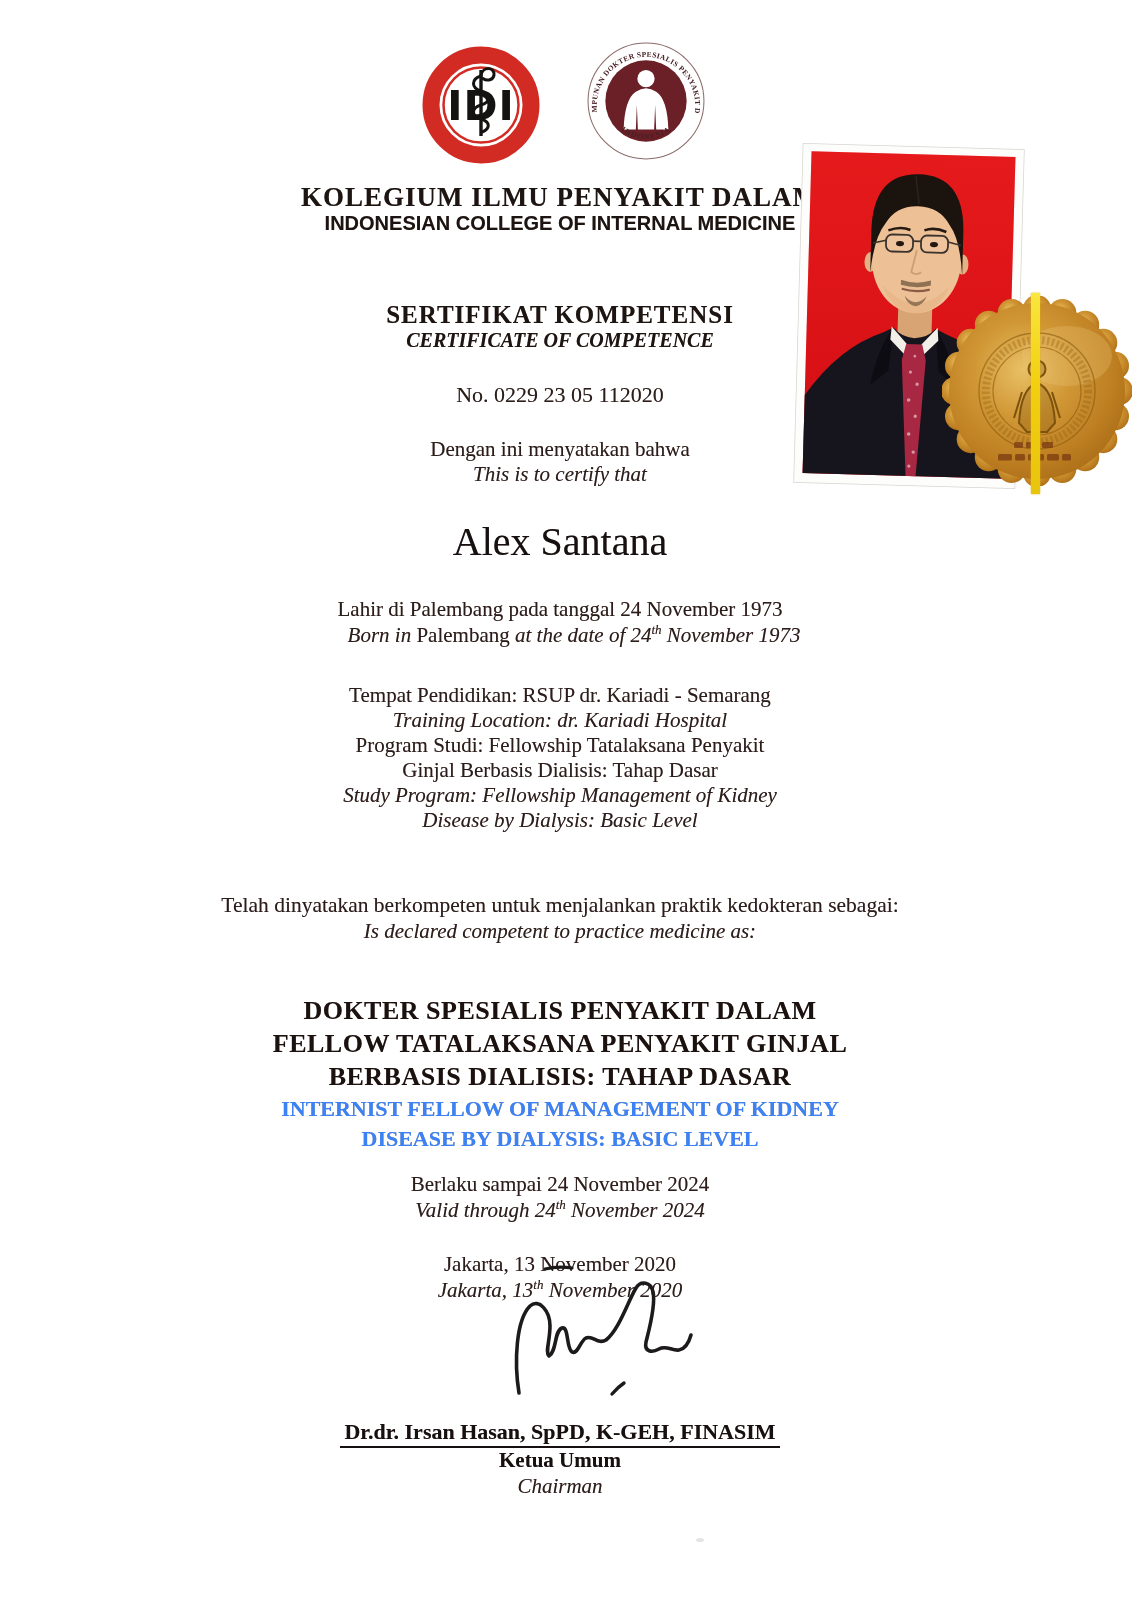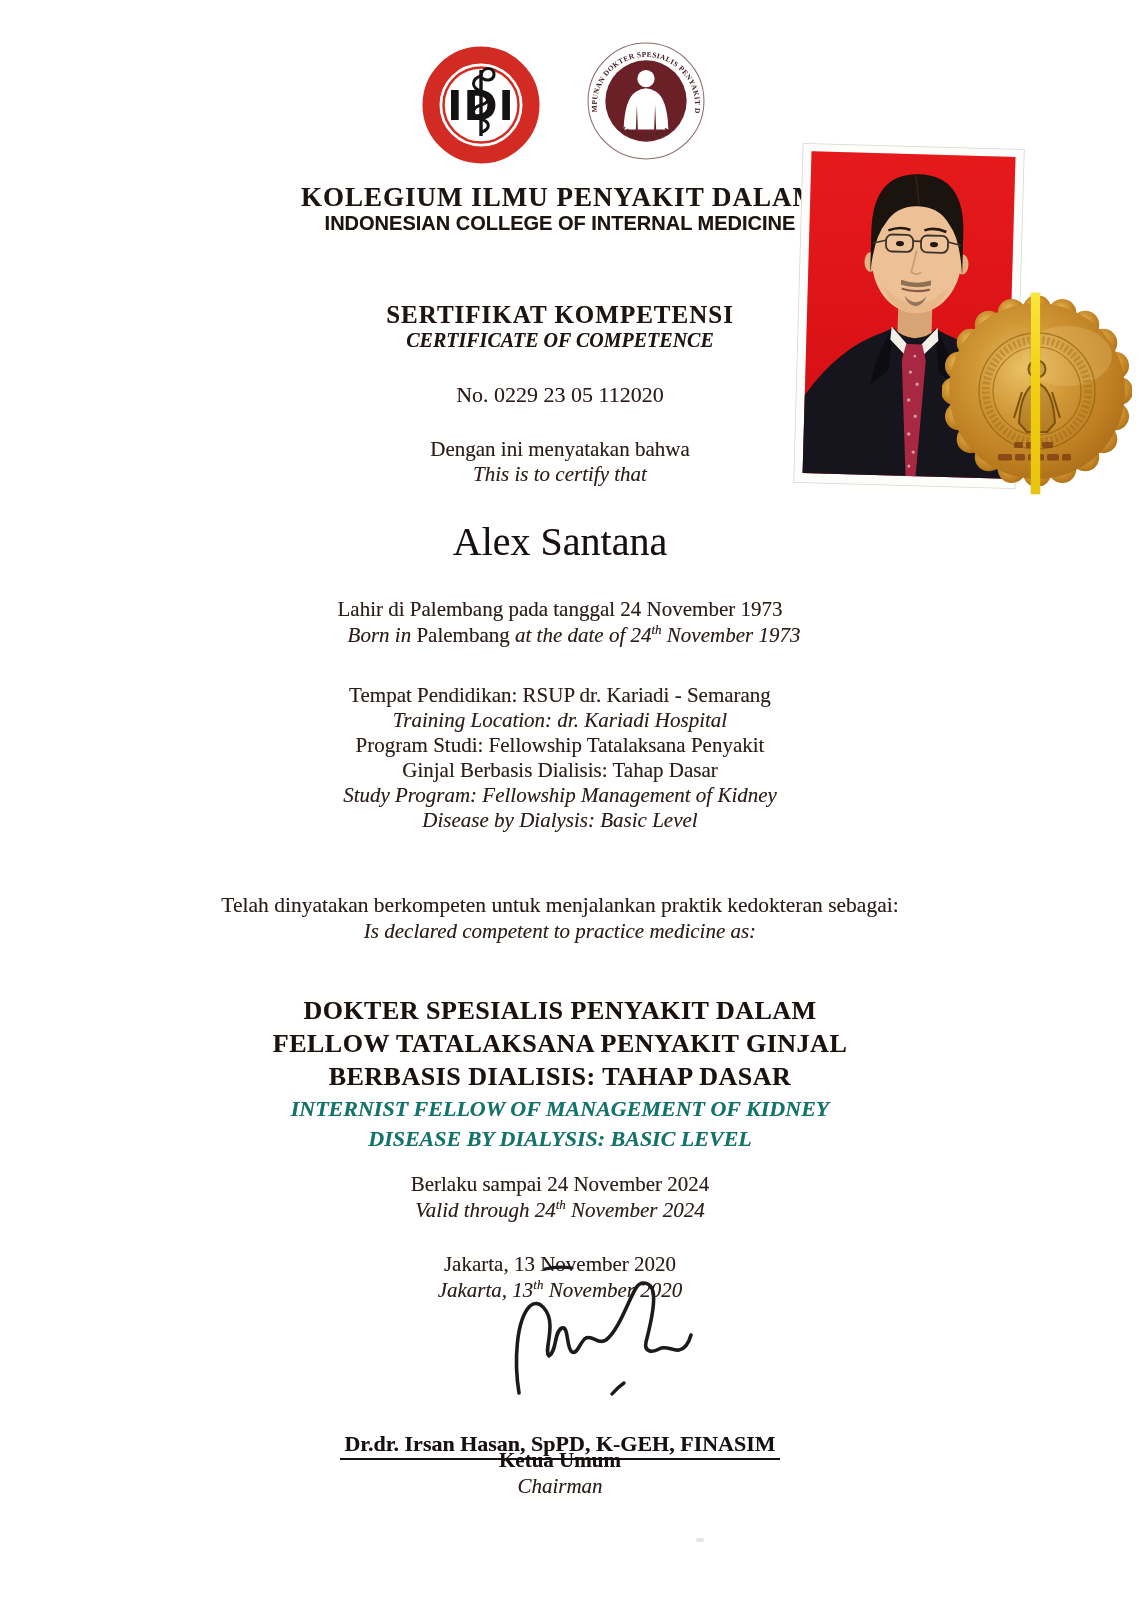--- a/index.html
+++ b/index.html
@@ -33,27 +33,27 @@
   .edu1{top:683px;font-size:21px;}
   .edu2{top:708px;font-size:21px;font-style:italic;}
   .edu3{top:733px;font-size:21px;}
   .edu4{top:758px;font-size:21px;}
   .edu5{top:783px;font-size:21px;font-style:italic;}
   .edu6{top:808px;font-size:21px;font-style:italic;}
   .intro-id{top:893px;font-size:21.5px;}
   .intro-en{top:919px;font-size:21px;font-style:italic;}
   .ttl1{top:996px;}  .ttl2{top:1029px;}  .ttl3{top:1062px;}
   .ttl-id{font-size:26px;font-weight:bold;letter-spacing:0.5px;color:#1b1210;}
-  .ttl-en{font-size:22px;font-weight:bold;font-style:italic;color:#0f766e;}
+  .ttl-en{font-size:22px;font-weight:bold;color:#3b82f6;}
   .ttl4{top:1096px;}  .ttl5{top:1126px;}
   .valid-id{top:1172px;font-size:21px;}
   .valid-en{top:1197px;font-size:21px;font-style:italic;}
   .jkt-id{top:1252px;font-size:21px;}
   .jkt-en{top:1277px;font-size:21px;font-style:italic;}
-  .signer-name{top:1419px;font-size:22px;margin-top:12px;}
+  .signer-name{top:1419px;font-size:22px;}
   .signer-name .ub{
     display:inline-block;font-weight:bold;color:#171010;
     border-bottom:2.5px solid #171010;padding:0 4px 1px 4px;
   }
   .role-id{top:1448px;font-size:21px;font-weight:bold;color:#171010;}
   .role-en{top:1474px;font-size:21px;font-style:italic;}
   .logo{position:absolute;}
   .photo{
     position:absolute;left:798px;top:146px;width:222px;height:340px;
     transform:rotate(1.6deg);transform-origin:50% 50%;

